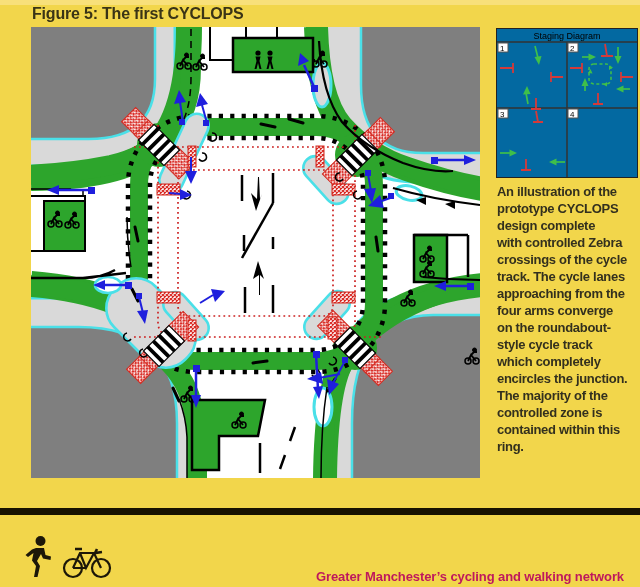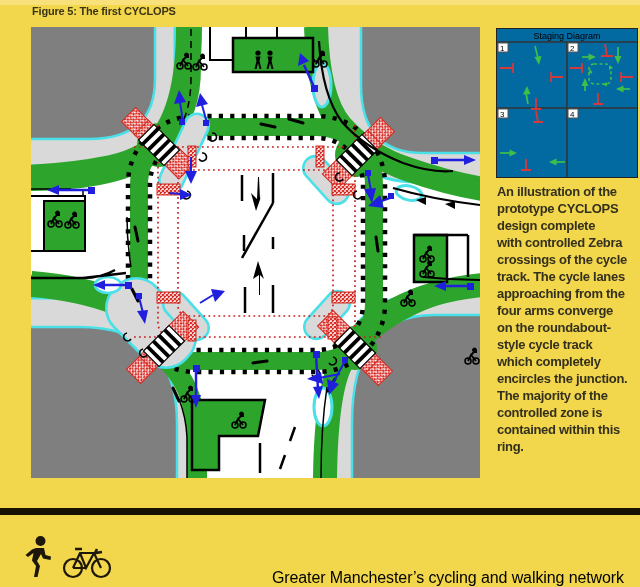--- a/index.html
+++ b/index.html
@@ -1,24 +1,24 @@
 <!DOCTYPE html>
 <html><head>
 <meta charset="utf-8">
 <style>
 html,body{margin:0;padding:0;}
 body{width:640px;height:587px;position:relative;background:#F2D64B;font-family:"Liberation Sans",sans-serif;overflow:hidden;}
 #topstrip{position:absolute;left:0;top:0;width:640px;height:5px;background:#F8E07A;}
-#title{position:absolute;left:32px;top:5px;font-size:11px;font-weight:bold;color:#3a3416;letter-spacing:-0.2px;}
+#title{position:absolute;left:32px;top:5px;font-size:16px;font-weight:bold;color:#3a3416;letter-spacing:-0.2px;}
 #diagram{position:absolute;left:31px;top:27px;}
 #staging{position:absolute;left:496px;top:28px;width:140px;height:148px;background:#0369a1;border:1px solid #222;}
 #para{position:absolute;left:497px;top:183px;width:150px;font-size:13px;line-height:17px;color:#33301e;font-weight:bold;letter-spacing:-0.3px;}
 #footbar{position:absolute;left:0;top:508px;width:640px;height:7px;background:#181200;}
 #footicons{position:absolute;left:24px;top:533px;}
-#foottext{position:absolute;right:16px;top:569px;font-size:16px;color:#000000;font-weight:normal;letter-spacing:-0.1px;}
+#foottext{position:absolute;right:16px;top:569px;font-size:13px;color:#be185d;font-weight:bold;letter-spacing:-0.1px;}
 </style>
 </head>
 <body>
 
 <div id="topstrip"></div>
 
 <div id="title">Figure 5: The first CYCLOPS</div>
 
 <svg id="diagram" width="449" height="451" viewBox="0 0 449 451">
 <defs>

